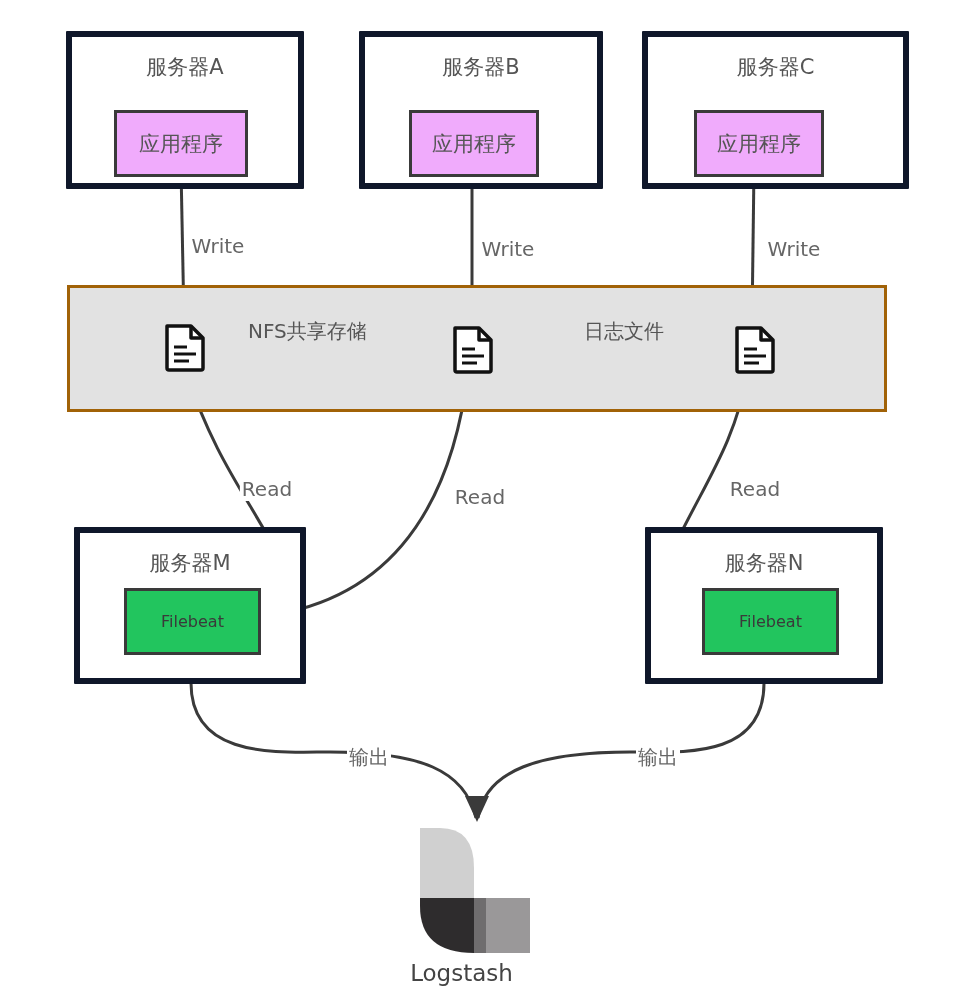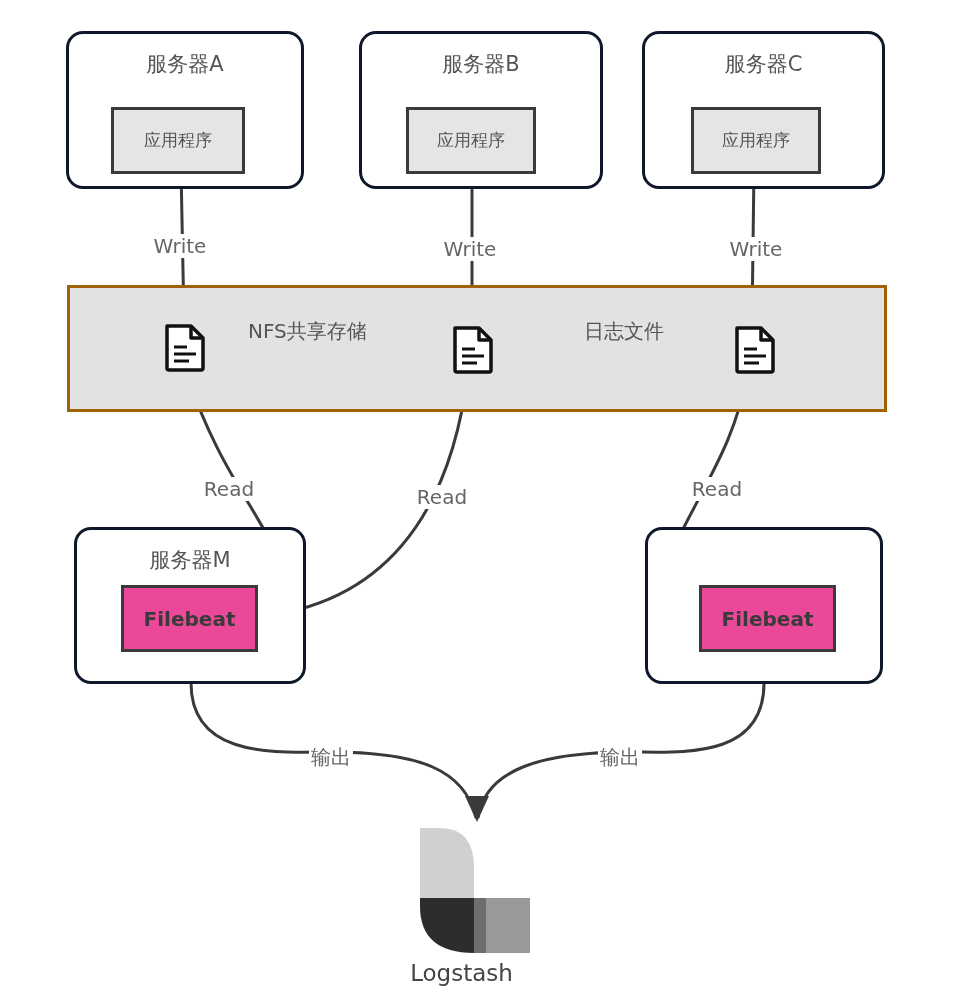--- a/index.html
+++ b/index.html
@@ -1,29 +1,29 @@
 <!DOCTYPE html>
 <html><head>
 <meta charset="utf-8">
 <style>
   html, body { margin: 0; padding: 0; background: #ffffff; }
   body { width: 964px; height: 1006px; position: relative; overflow: hidden;
          font-family: "DejaVu Sans", "Liberation Sans", sans-serif; color: #555; }
-  .box { position: absolute; box-sizing: border-box; border: 3px solid #0f172a;
-         border-radius: 17px; background: #fff; }
+  .box { position: absolute; box-sizing: border-box; border: 6px solid #0f172a;
+         border-radius: 1px; background: #fff; }
   .inner { position: absolute; box-sizing: border-box; border: 3px solid #3a3a3a;
-           background: #e5e5e5; display: flex; align-items: center; justify-content: center;
-           font-size: 17px; color: #555; }
-  .inner.fb { background: #ec4899; font-weight: bold; color: #3a3a3a; font-size: 20px; }
+           background: #f0abfc; display: flex; align-items: center; justify-content: center;
+           font-size: 21px; color: #555; }
+  .inner.fb { background: #22c55e; font-weight: normal; color: #3a3a3a; font-size: 16px; }
   .title { position: absolute; left: 0; right: 0; text-align: center; font-size: 21px; color: #555; }
   .nfs { position: absolute; left: 67px; top: 285px; width: 820px; height: 127px;
          box-sizing: border-box; border: 3px solid #a16207; background: #e2e2e2; }
   .lbl { position: absolute; font-size: 20px; color: #666; background: transparent;
          transform: translate(-50%, -50%); white-space: nowrap; }
-  .lbl.w { background: #fff; padding: 0 2px; }
+  .lbl.w { background: #fff; padding: 0 2px; margin-left: 38px; }
   .nfs-text { position: absolute; font-size: 20px; color: #555; white-space: nowrap; }
   svg.wires { position: absolute; left: 0; top: 0; }
   .doc { position: absolute; width: 44px; height: 50px; }
   .logo { position: absolute; left: 420px; top: 828px; width: 112px; height: 128px; }
   .logo-text { position: absolute; left: 384px; width: 155px; top: 960px; text-align: center;
                font-size: 23px; color: #444; }
 </style>
 </head>
 <body>
 
@@ -52,21 +52,21 @@
 </svg>
 
 <div class="box" style="left:66px;top:31px;width:238px;height:158px;">
   <div class="title" style="top:16px;">服务器A</div>
   <div class="inner" style="left:42px;top:73px;width:134px;height:67px;">应用程序</div>
 </div>
 <div class="box" style="left:359px;top:31px;width:244px;height:158px;padding-left:32px;">
   <div class="title" style="top:16px;">服务器B</div>
   <div class="inner" style="left:44px;top:73px;width:130px;height:67px;">应用程序</div>
 </div>
-<div class="box" style="left:642px;top:31px;width:243px;height:158px;">
+<div class="box" style="left:642px;top:31px;width:267px;height:158px;">
   <div class="title" style="top:16px;">服务器C</div>
   <div class="inner" style="left:46px;top:73px;width:130px;height:67px;">应用程序</div>
 </div>
 
 <div class="lbl w" style="left:180px;top:246px;">Write</div>
 <div class="lbl w" style="left:470px;top:249px;">Write</div>
 <div class="lbl w" style="left:756px;top:249px;">Write</div>
 
 <div class="nfs">
   <div class="nfs-text" style="left:178px;top:30px;">NFS共享存储</div>
@@ -93,20 +93,21 @@
   <line x1="11" y1="24" x2="24" y2="24" stroke="#111" stroke-width="3"></line>
   <line x1="11" y1="31" x2="33" y2="31" stroke="#111" stroke-width="3"></line>
   <line x1="11" y1="38" x2="26" y2="38" stroke="#111" stroke-width="3"></line>
 </svg>
 
 <div class="box" style="left:74px;top:527px;width:232px;height:157px;">
   <div class="title" style="top:16px;">服务器M</div>
   <div class="inner fb" style="left:44px;top:55px;width:137px;height:67px;">Filebeat</div>
 </div>
 <div class="box" style="left:645px;top:527px;width:238px;height:157px;">
+  <div class="title" style="top:16px;">服务器N</div>
   <div class="inner fb" style="left:51px;top:55px;width:137px;height:67px;">Filebeat</div>
 </div>
 
 <div class="lbl w" style="left:229px;top:489px;">Read</div>
 <div class="lbl w" style="left:442px;top:497px;">Read</div>
 <div class="lbl w" style="left:717px;top:489px;">Read</div>
 
 <div class="lbl w" style="left:331px;top:757px;">输出</div>
 <div class="lbl w" style="left:620px;top:757px;">输出</div>
 

